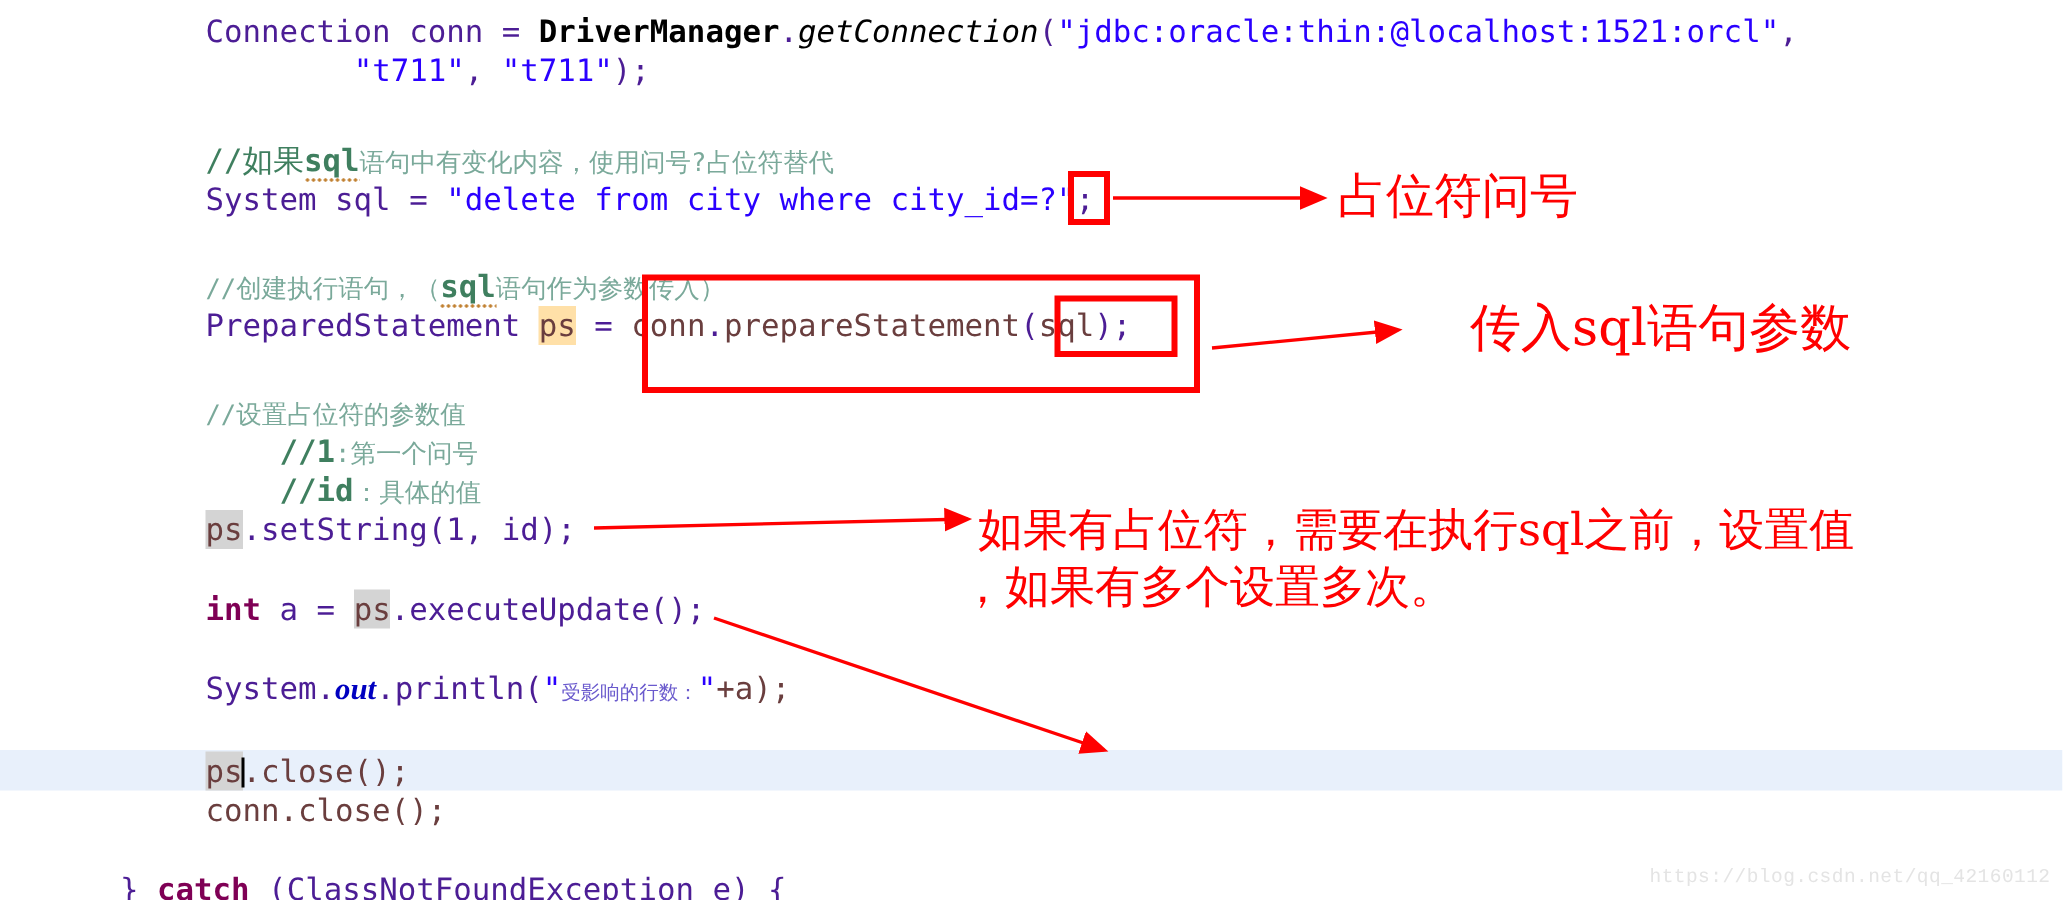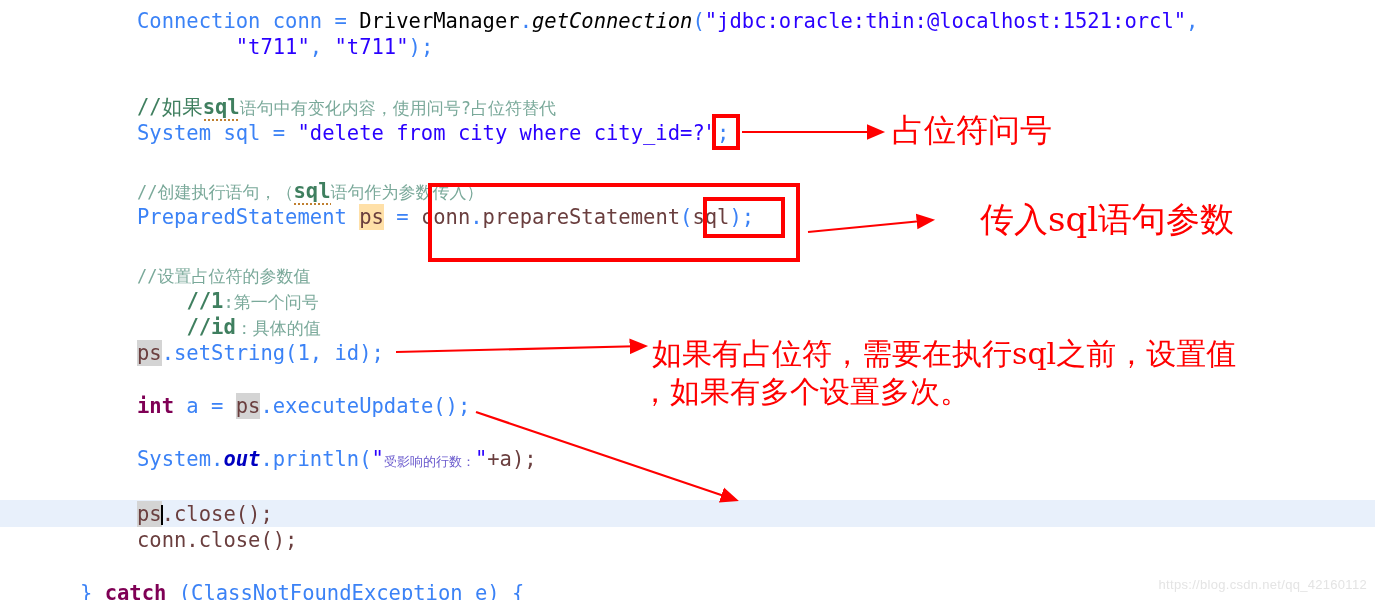--- a/index.html
+++ b/index.html
@@ -43,28 +43,28 @@
   
   #current-line-band {
     position: absolute;
     left: 0;
     width: 1375px;
     height: 27px;
     background: #e8f0fb;
   }
 
   
-  .t-plain   { color: #3b82f6; }
-  .t-type    { color: #000000; }
+  .t-plain   { color: #4c1d95; }
+  .t-type    { color: #000000; font-weight: bold; }
   .t-kw      { color: #7f0055; font-weight: bold; }
   .t-str     { color: #2a00ff; }
   .t-cn-str  { color: #6a5acd; font-size: 13px; }
   .t-comment { color: #3f7f5f; }
   .t-cn-cmt  { color: #7aa99a; font-size: 17px; }
-  .t-field   { color: #0000c0; font-style: italic; font-weight: bold; }
+  .t-field   { color: #0000c0; font-style: italic; font-weight: bold; font-family: Liberation Serif, serif; }
   .t-method  { color: #000000; font-style: italic; }
   .t-var     { color: #6a3e3e; }
 
   
   .hl-write {
     background: #ffe0a8;
     color: #6a3e3e;
   }
   .hl-read {
     background: #d4d4d4;
@@ -117,21 +117,21 @@
     left: 0; top: 0;
     width: 1375px; height: 600px;
   }
 
   
   #watermark {
     position: absolute;
     right: 8px;
     bottom: 8px;
     color: #e4e4e4;
-    font-family: Liberation Sans, sans-serif;
+    font-family: Liberation Mono, monospace;
     font-size: 13px;
     letter-spacing: 0.3px;
   }
 </style>
 </head>
 <body>
 
 <div id="code-surface">
 
   <div id="current-line-band" style="top:500px;"></div>

